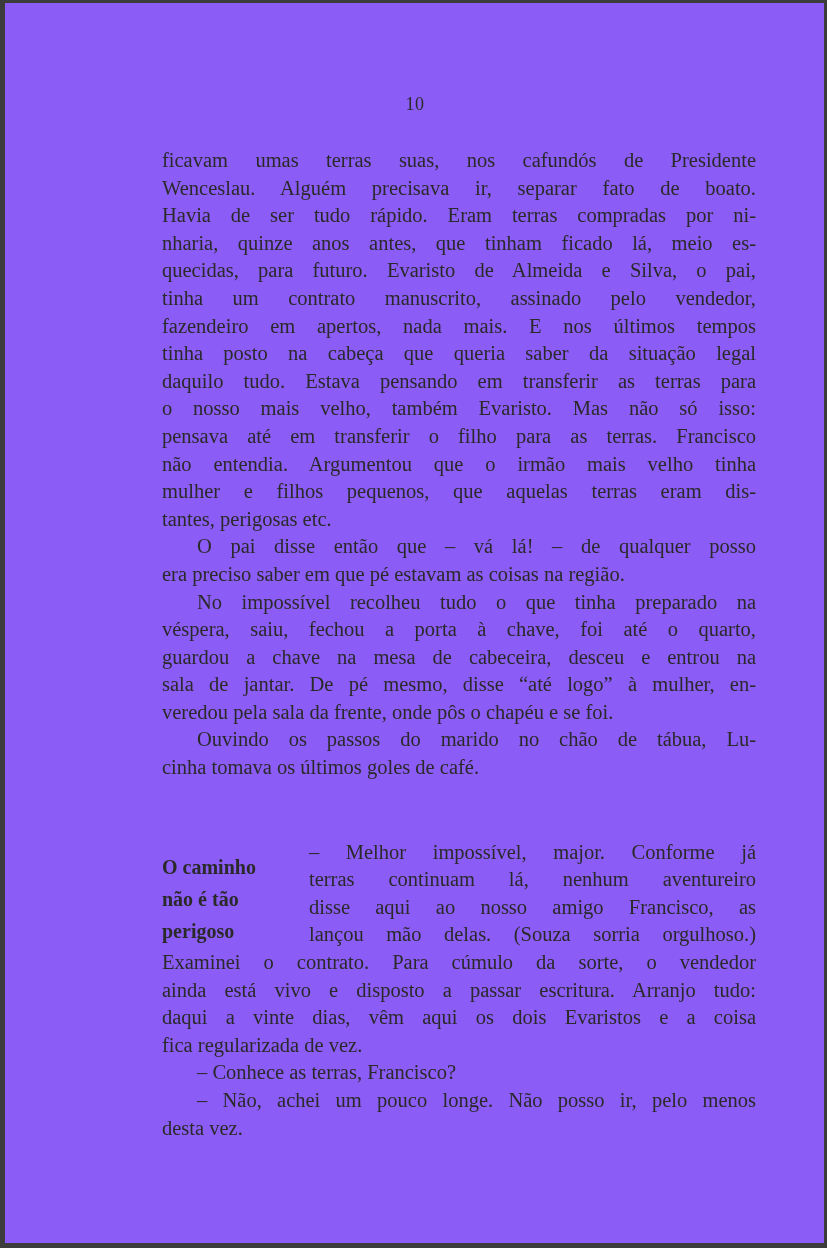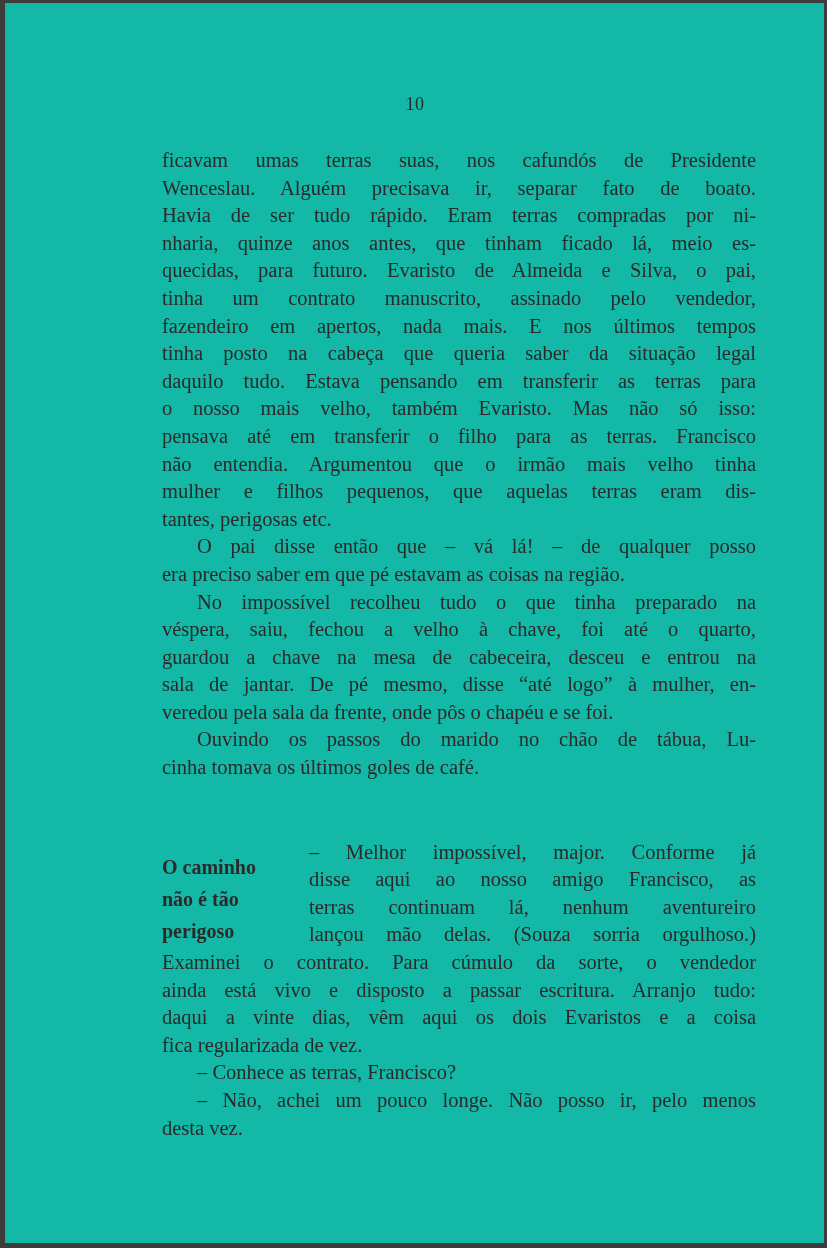--- a/index.html
+++ b/index.html
@@ -46,21 +46,21 @@
     font-weight:bold;
     font-size:20px;
     line-height:32px;
     text-align:left;
     text-align-last:auto;
   }
 </style>
 </head>
 <body>
 
-<div class="page" style="border-color: rgb(60, 60, 60); background: #14b8a6; color: rgb(42, 42, 42);">
+<div class="page" style="border-color: rgb(60, 60, 60); background: #8b5cf6; color: rgb(42, 42, 42);">
   <div class="page-number">10</div>
   <div class="text-block" id="text-block">
       <div class="para">
         <div class="line">ficavam umas terras suas, nos cafundós de Presidente</div>
         <div class="line">Wenceslau. Alguém precisava ir, separar fato de boato.</div>
         <div class="line">Havia de ser tudo rápido. Eram terras compradas por ni-</div>
         <div class="line">nharia, quinze anos antes, que tinham ficado lá, meio es-</div>
         <div class="line">quecidas, para futuro. Evaristo de Almeida e Silva, o pai,</div>
         <div class="line">tinha um contrato manuscrito, assinado pelo vendedor,</div>
         <div class="line">fazendeiro em apertos, nada mais. E nos últimos tempos</div>
@@ -71,38 +71,38 @@
         <div class="line">não entendia. Argumentou que o irmão mais velho tinha</div>
         <div class="line">mulher e filhos pequenos, que aquelas terras eram dis-</div>
         <div class="line last">tantes, perigosas etc.</div>
       </div>
       <div class="para">
         <div class="line indent">O pai disse então que – vá lá! – de qualquer posso</div>
         <div class="line last">era preciso saber em que pé estavam as coisas na região.</div>
       </div>
       <div class="para">
         <div class="line indent">No impossível recolheu tudo o que tinha preparado na</div>
-        <div class="line">véspera, saiu, fechou a velho à chave, foi até o quarto,</div>
+        <div class="line">véspera, saiu, fechou a porta à chave, foi até o quarto,</div>
         <div class="line">guardou a chave na mesa de cabeceira, desceu e entrou na</div>
         <div class="line">sala de jantar. De pé mesmo, disse “até logo” à mulher, en-</div>
         <div class="line last">veredou pela sala da frente, onde pôs o chapéu e se foi.</div>
       </div>
       <div class="para">
         <div class="line indent">Ouvindo os passos do marido no chão de tábua, Lu-</div>
         <div class="line last">cinha tomava os últimos goles de café.</div>
       </div>
       <div class="para dialog-section">
         <div class="margin-note">
           <div class="note-line">O caminho</div>
           <div class="note-line">não é tão</div>
           <div class="note-line">perigoso</div>
         </div>
         <div class="line">– Melhor impossível, major. Conforme já</div>
+        <div class="line">terras continuam lá, nenhum aventureiro</div>
         <div class="line">disse aqui ao nosso amigo Francisco, as</div>
-        <div class="line">terras continuam lá, nenhum aventureiro</div>
         <div class="line">lançou mão delas. (Souza sorria orgulhoso.)</div>
         <div class="line">Examinei o contrato. Para cúmulo da sorte, o vendedor</div>
         <div class="line">ainda está vivo e disposto a passar escritura. Arranjo tudo:</div>
         <div class="line">daqui a vinte dias, vêm aqui os dois Evaristos e a coisa</div>
         <div class="line last">fica regularizada de vez.</div>
       </div>
       <div class="para">
         <div class="line last indent">– Conhece as terras, Francisco?</div>
       </div>
       <div class="para">

